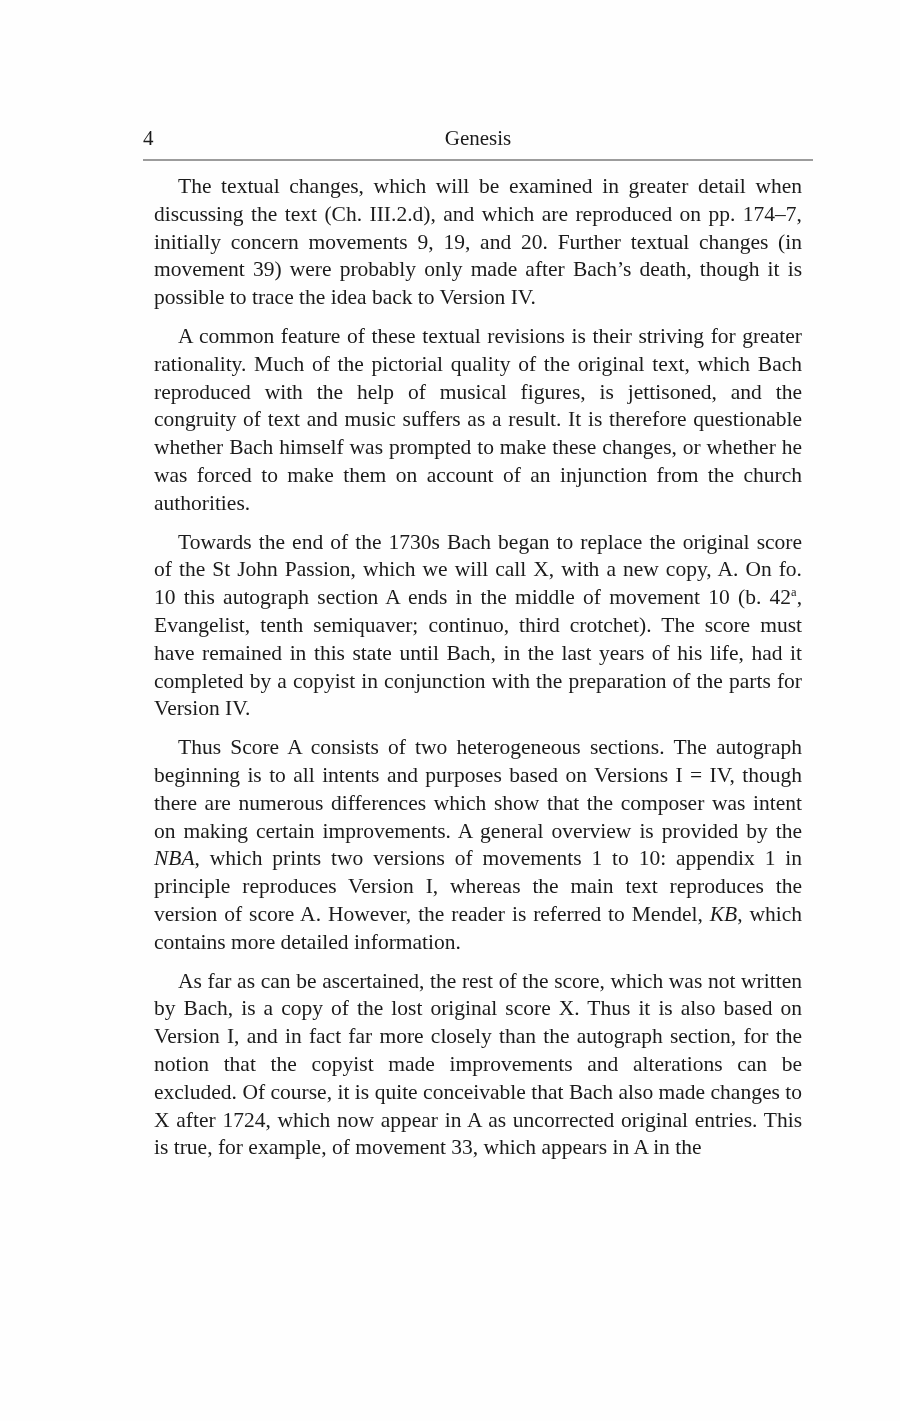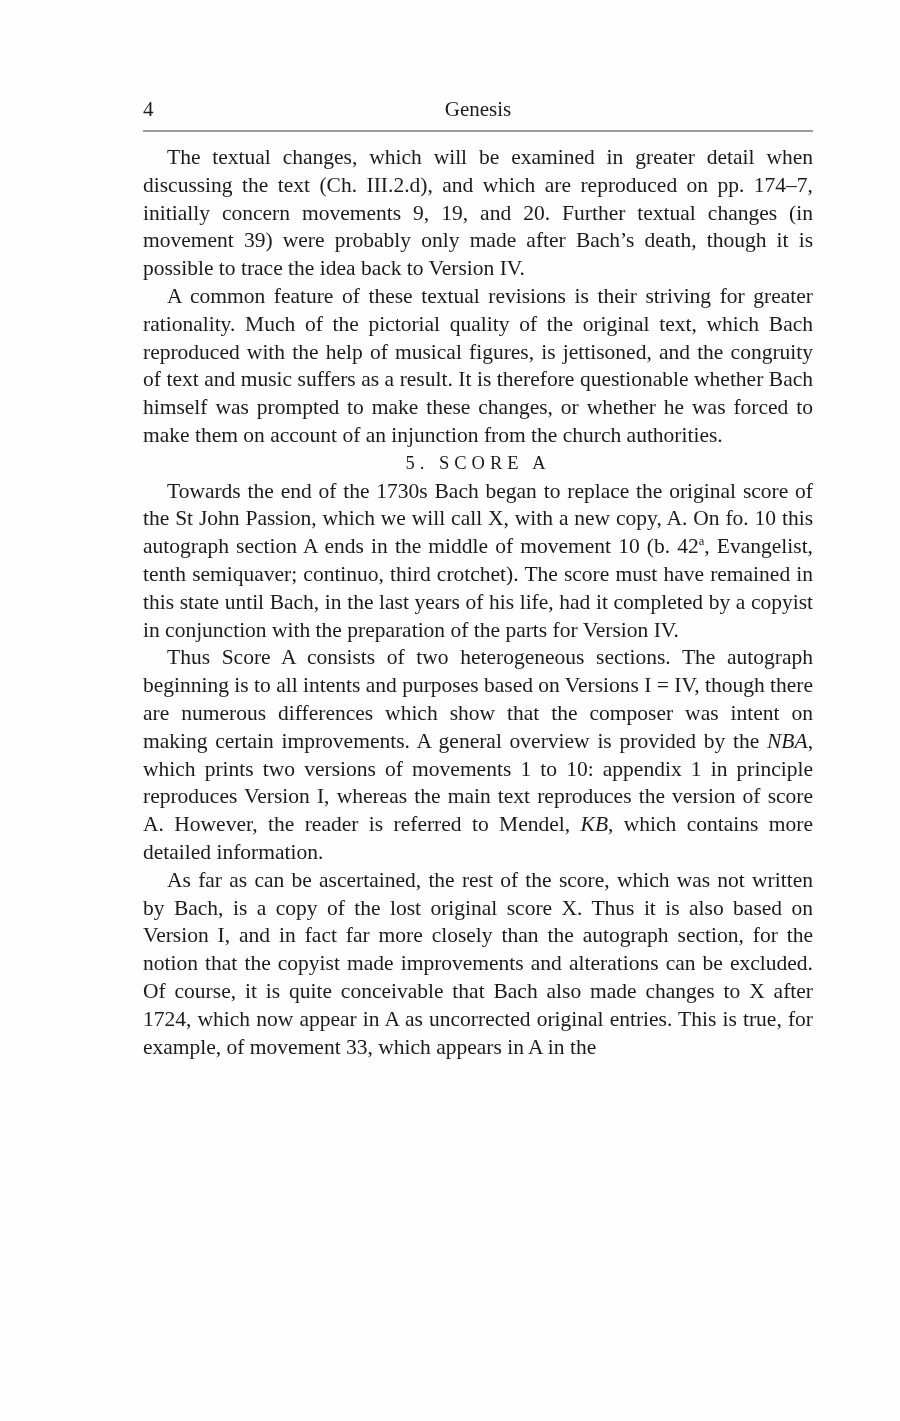--- a/index.html
+++ b/index.html
@@ -30,34 +30,35 @@
   }
   .page-number {
     position: absolute;
     left: 0;
     top: 0;
     letter-spacing: 0.5px;
   }
   .running-head-title {
     text-align: center;
     width: 100%;
+    margin-top: 29px;
   }
   .header-rule {
     border: none;
     border-top: 2px solid #9c9c9c;
     margin: 8px 0 0 0;
   }
   .body-text {
     margin-top: 12px;
     font-size: 21.5px;
     line-height: 27.8px;
     text-align: justify;
   }
   .body-text p {
-    margin: 0;
+    margin: 11px;
   }
   .body-text p.indent {
     text-indent: 24px;
   }
   .section-heading {
     text-align: center;
     font-size: 18.5px;
     letter-spacing: 5px;
     margin-top: 58px;
     margin-bottom: 26px;
@@ -78,19 +79,18 @@
 <div class="page">
   <div class="content">
     <div class="running-header">
       <span class="page-number">4</span>
       <div class="running-head-title">Genesis</div>
     </div>
     <hr class="header-rule">
     <div class="body-text">
         <p class="indent"><span>The textual changes, which will be examined in greater detail when discussing the text (Ch. III.2.d), and which are reproduced on pp. 174–7, initially concern movements 9, 19, and 20. Further textual changes (in movement 39) were probably only made after Bach’s death, though it is possible to trace the idea back to Version IV.</span></p>
         <p class="indent"><span>A common feature of these textual revisions is their striving for greater rationality. Much of the pictorial quality of the original text, which Bach reproduced with the help of musical figures, is jettisoned, and the congruity of text and music suffers as a result. It is therefore questionable whether Bach himself was prompted to make these changes, or whether he was forced to make them on account of an injunction from the church authorities.</span></p>
-        <p class="section-heading"><span>5. SCORE A</span></p>
         <p class="indent"><span>Towards the end of the 1730s Bach began to replace the original score of the St John Passion, which we will call X, with a new copy, A. On fo. 10 this autograph section A ends in the middle of movement 10 (b. 42</span><sup>a</sup><span>, Evangelist, tenth semiquaver; continuo, third crotchet). The score must have remained in this state until Bach, in the last years of his life, had it completed by a copyist in conjunction with the preparation of the parts for Version IV.</span></p>
         <p class="indent"><span>Thus Score A consists of two heterogeneous sections. The autograph beginning is to all intents and purposes based on Versions I = IV, though there are numerous differences which show that the composer was intent on making certain improvements. A general overview is provided by the </span><i>NBA</i><span>, which prints two versions of movements 1 to 10: appendix 1 in principle reproduces Version I, whereas the main text reproduces the version of score A. However, the reader is referred to Mendel, </span><i>KB</i><span>, which contains more detailed information.</span></p>
         <p class="indent"><span>As far as can be ascertained, the rest of the score, which was not written by Bach, is a copy of the lost original score X. Thus it is also based on Version I, and in fact far more closely than the autograph section, for the notion that the copyist made improvements and alterations can be excluded. Of course, it is quite conceivable that Bach also made changes to X after 1724, which now appear in A as uncorrected original entries. This is true, for example, of movement 33, which appears in A in the</span></p>
       </div>
   </div>
 </div>
 
 </body></html>

